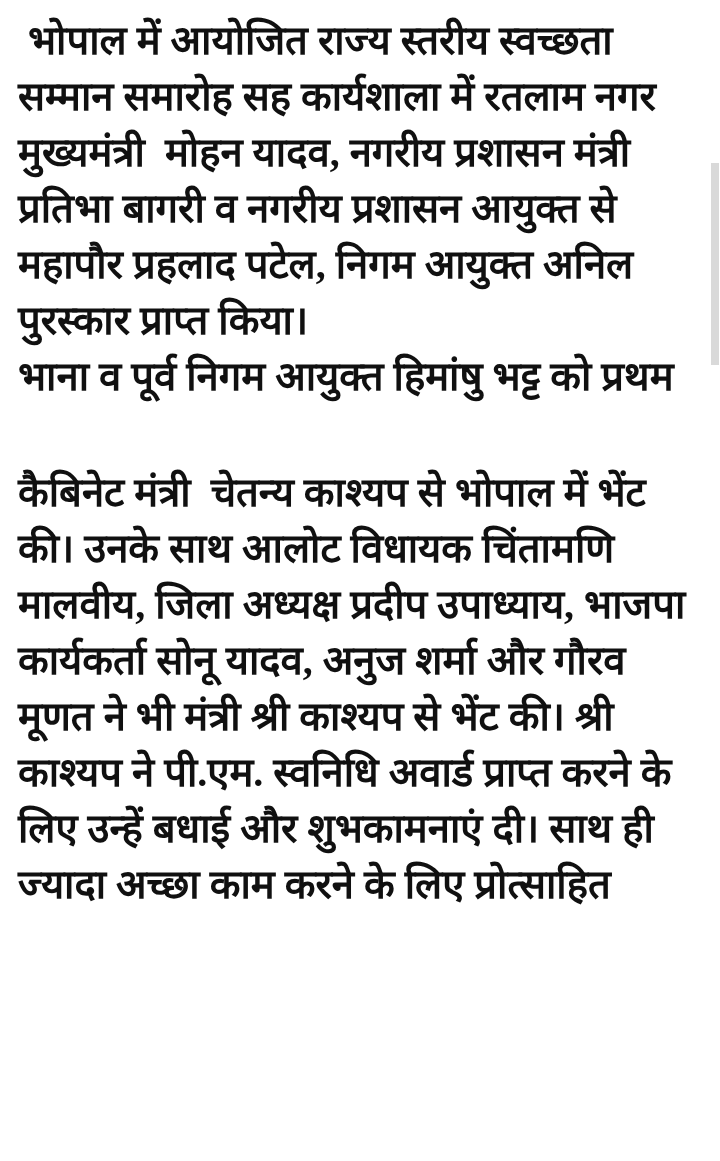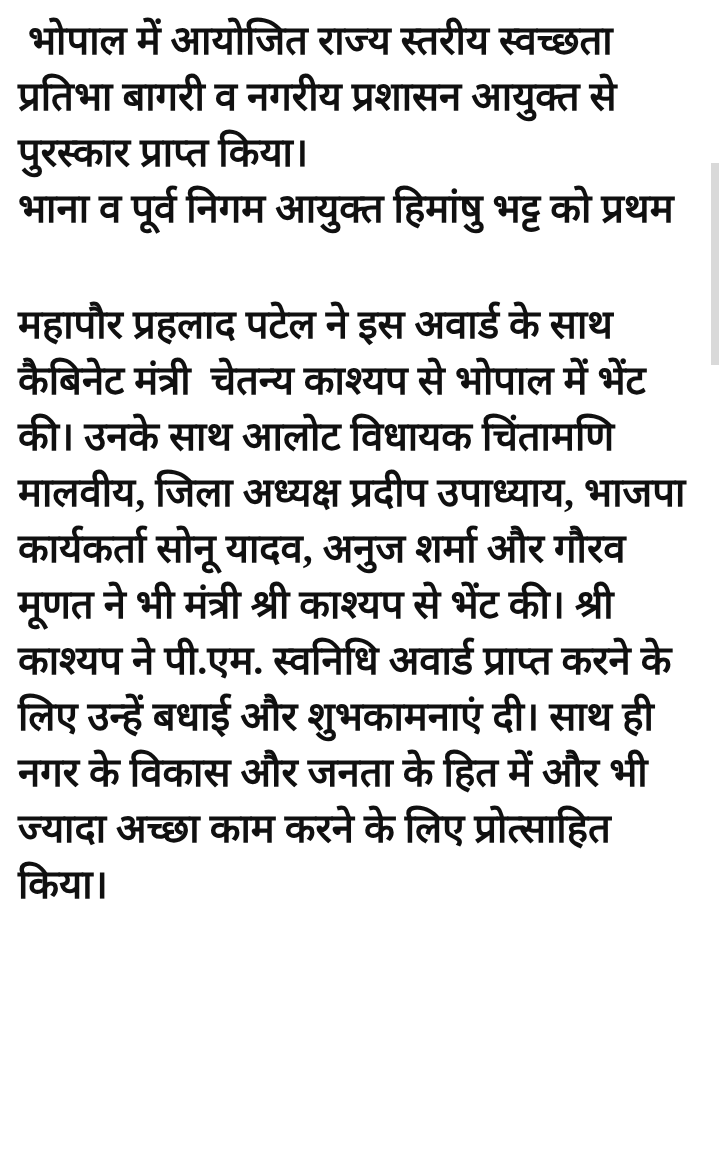--- a/index.html
+++ b/index.html
@@ -42,32 +42,32 @@
     height: 202px;
     background: #d9d9d9;
   }
 </style>
 </head>
 <body>
 
 <div class="article">
   <p>
     <span class="tline" style="display:block"> भोपाल में आयोजित राज्य स्तरीय स्वच्छता</span>
+    <span class="tline" style="display:block">सम्मान समारोह सह कार्यशाला में रतलाम नगर</span>
+    <span class="tline" style="display:block">मुख्यमंत्री  मोहन यादव, नगरीय प्रशासन मंत्री</span>
     <span class="tline" style="display:block">प्रतिभा बागरी व नगरीय प्रशासन आयुक्त से</span>
+    <span class="tline" style="display:block">महापौर प्रहलाद पटेल, निगम आयुक्त अनिल</span>
     <span class="tline" style="display:block">पुरस्कार प्राप्त किया।</span>
     <span class="tline" style="display:block">भाना व पूर्व निगम आयुक्त हिमांषु भट्ट को प्रथम</span>
   </p>
   <p>
-    <span class="tline" style="display:block">महापौर प्रहलाद पटेल ने इस अवार्ड के साथ</span>
     <span class="tline" style="display:block">कैबिनेट मंत्री  चेतन्य काश्यप से भोपाल में भेंट</span>
     <span class="tline" style="display:block">की। उनके साथ आलोट विधायक चिंतामणि</span>
     <span class="tline" style="display:block">मालवीय, जिला अध्यक्ष प्रदीप उपाध्याय, भाजपा</span>
     <span class="tline" style="display:block">कार्यकर्ता सोनू यादव, अनुज शर्मा और गौरव</span>
     <span class="tline" style="display:block">मूणत ने भी मंत्री श्री काश्यप से भेंट की। श्री</span>
     <span class="tline" style="display:block">काश्यप ने पी.एम. स्वनिधि अवार्ड प्राप्त करने के</span>
     <span class="tline" style="display:block">लिए उन्हें बधाई और शुभकामनाएं दी। साथ ही</span>
-    <span class="tline" style="display:block">नगर के विकास और जनता के हित में और भी</span>
     <span class="tline" style="display:block">ज्यादा अच्छा काम करने के लिए प्रोत्साहित</span>
-    <span class="tline" style="display:block">किया।</span>
   </p>
 </div>
 
 <div class="scrollbar-thumb"></div>
 
 </body></html>

